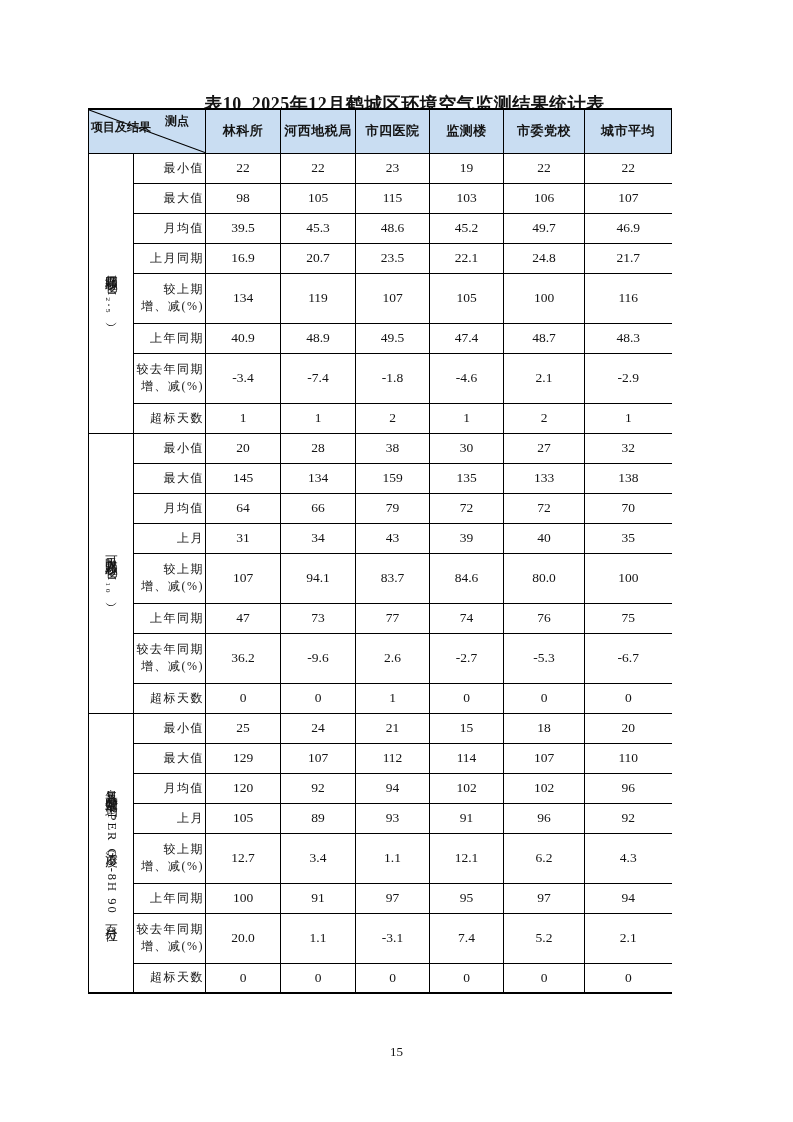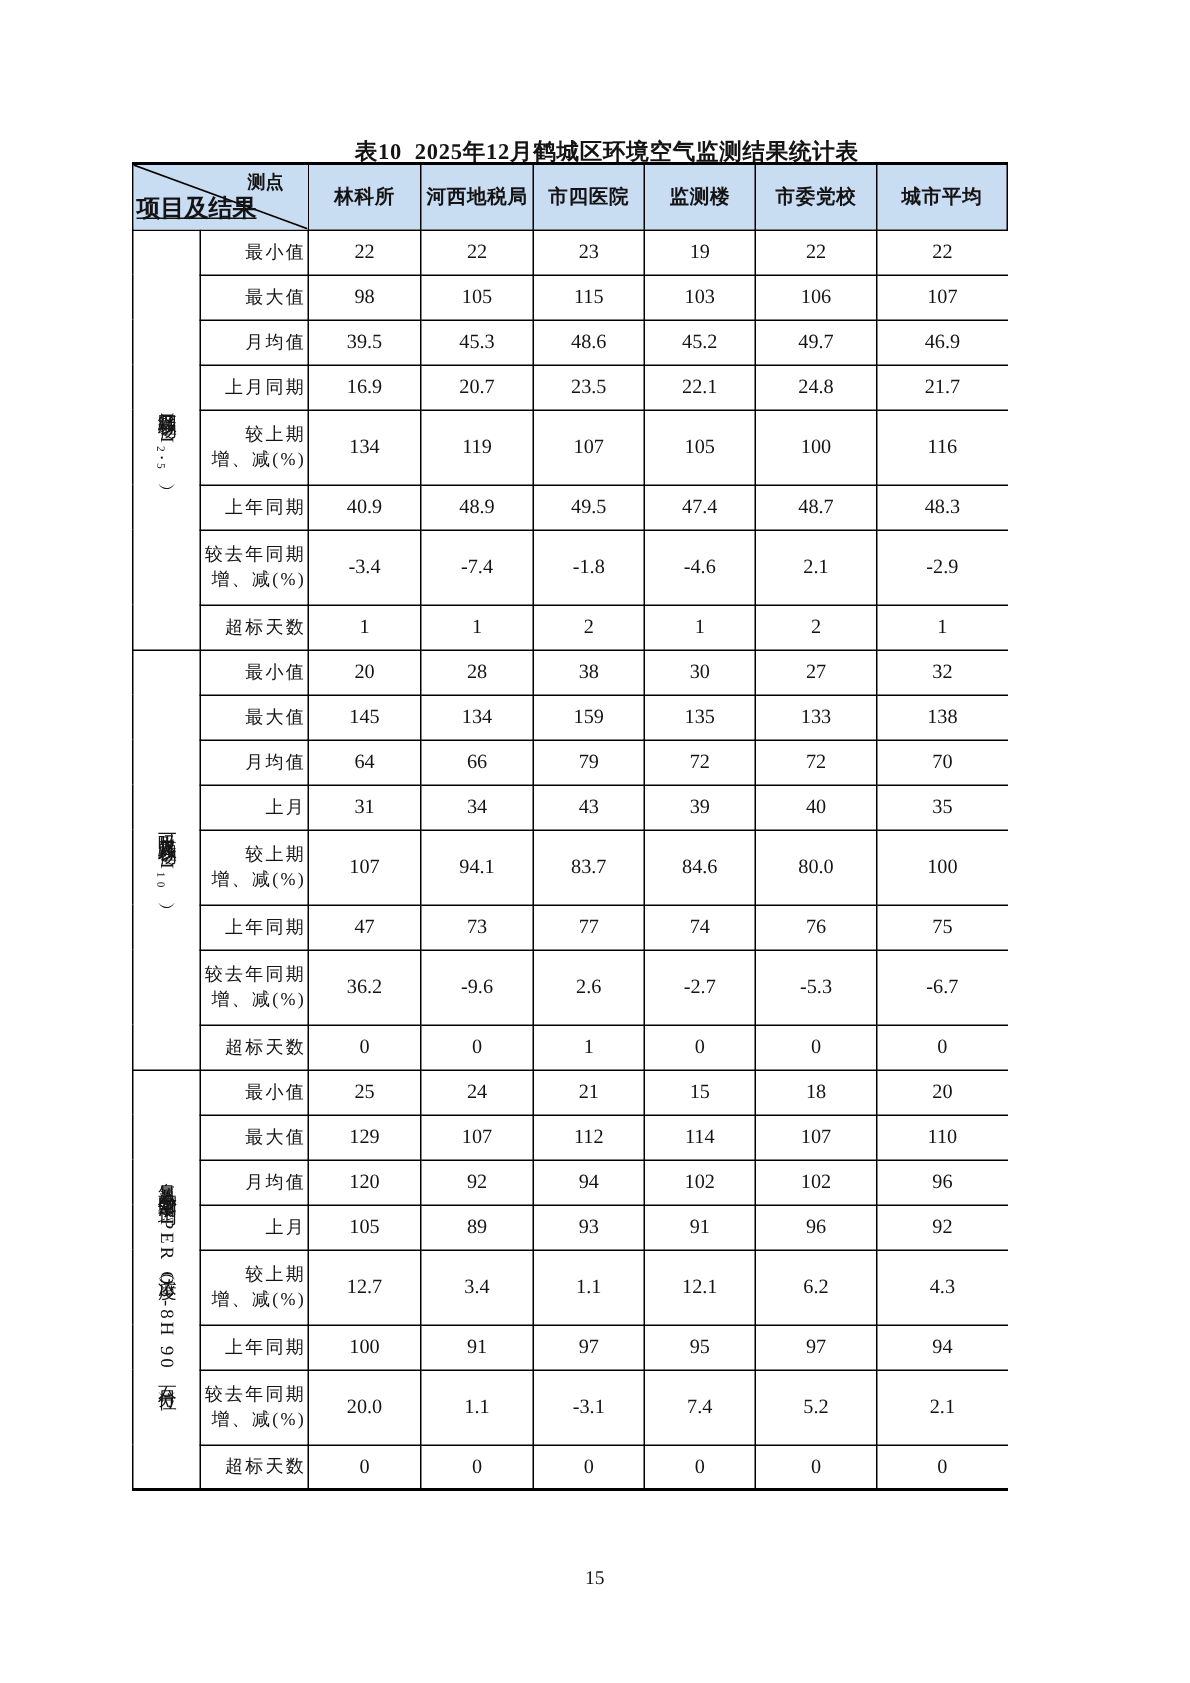--- a/index.html
+++ b/index.html
@@ -11,21 +11,21 @@
     background:#ffffff;
     font-family:"Liberation Serif","DejaVu Serif",serif;
     color:#141414;
     overflow:hidden;
   }
   
   .title-row {
     position:absolute; top:74px; left:0; width:100%;
     text-align:center; white-space:pre;
   }
-  .title-main { font-size:15px; font-weight:600; letter-spacing:0.5px; }
+  .title-main { font-size:18px; font-weight:600; letter-spacing:0.5px; }
   .title-unit { font-size:12px; font-weight:400; margin-left:8px; }
   
   table.stats {
     position:absolute; left:88px; top:108px;
     width:583px;
     border-collapse:collapse; table-layout:fixed;
     border-top:2px solid #000;
     border-bottom:2px solid #000;
   }
   table.stats td, table.stats th { border:1px solid #000; }
@@ -47,24 +47,23 @@
     padding:0;
   }
   td.corner svg { position:absolute; inset:0; width:100%; height:100%; }
   .corner-top {
     position:absolute; top:3px; right:16px;
     font-size:12px; font-weight:bold;
     font-family:"Liberation Sans","DejaVu Sans",sans-serif;
     margin-left:40px;
   }
   .corner-bottom {
-    position:absolute; bottom:3px; left:2px;
-    font-size:16px; font-weight:bold;
+    position:absolute; bottom:17px; left:2px;
+    font-size:12px; font-weight:bold;
     font-family:"Liberation Sans","DejaVu Sans",sans-serif;
-    text-decoration:underline;
   }
   
   tr.data-row { height:30px; }
   tr.data-row.tall { height:50px;margin-left:35px; }
   td.pollutant-cell {
     border-left:none;
     text-align:center; vertical-align:middle;
     padding:2px 0;
   }
   .vtext {

